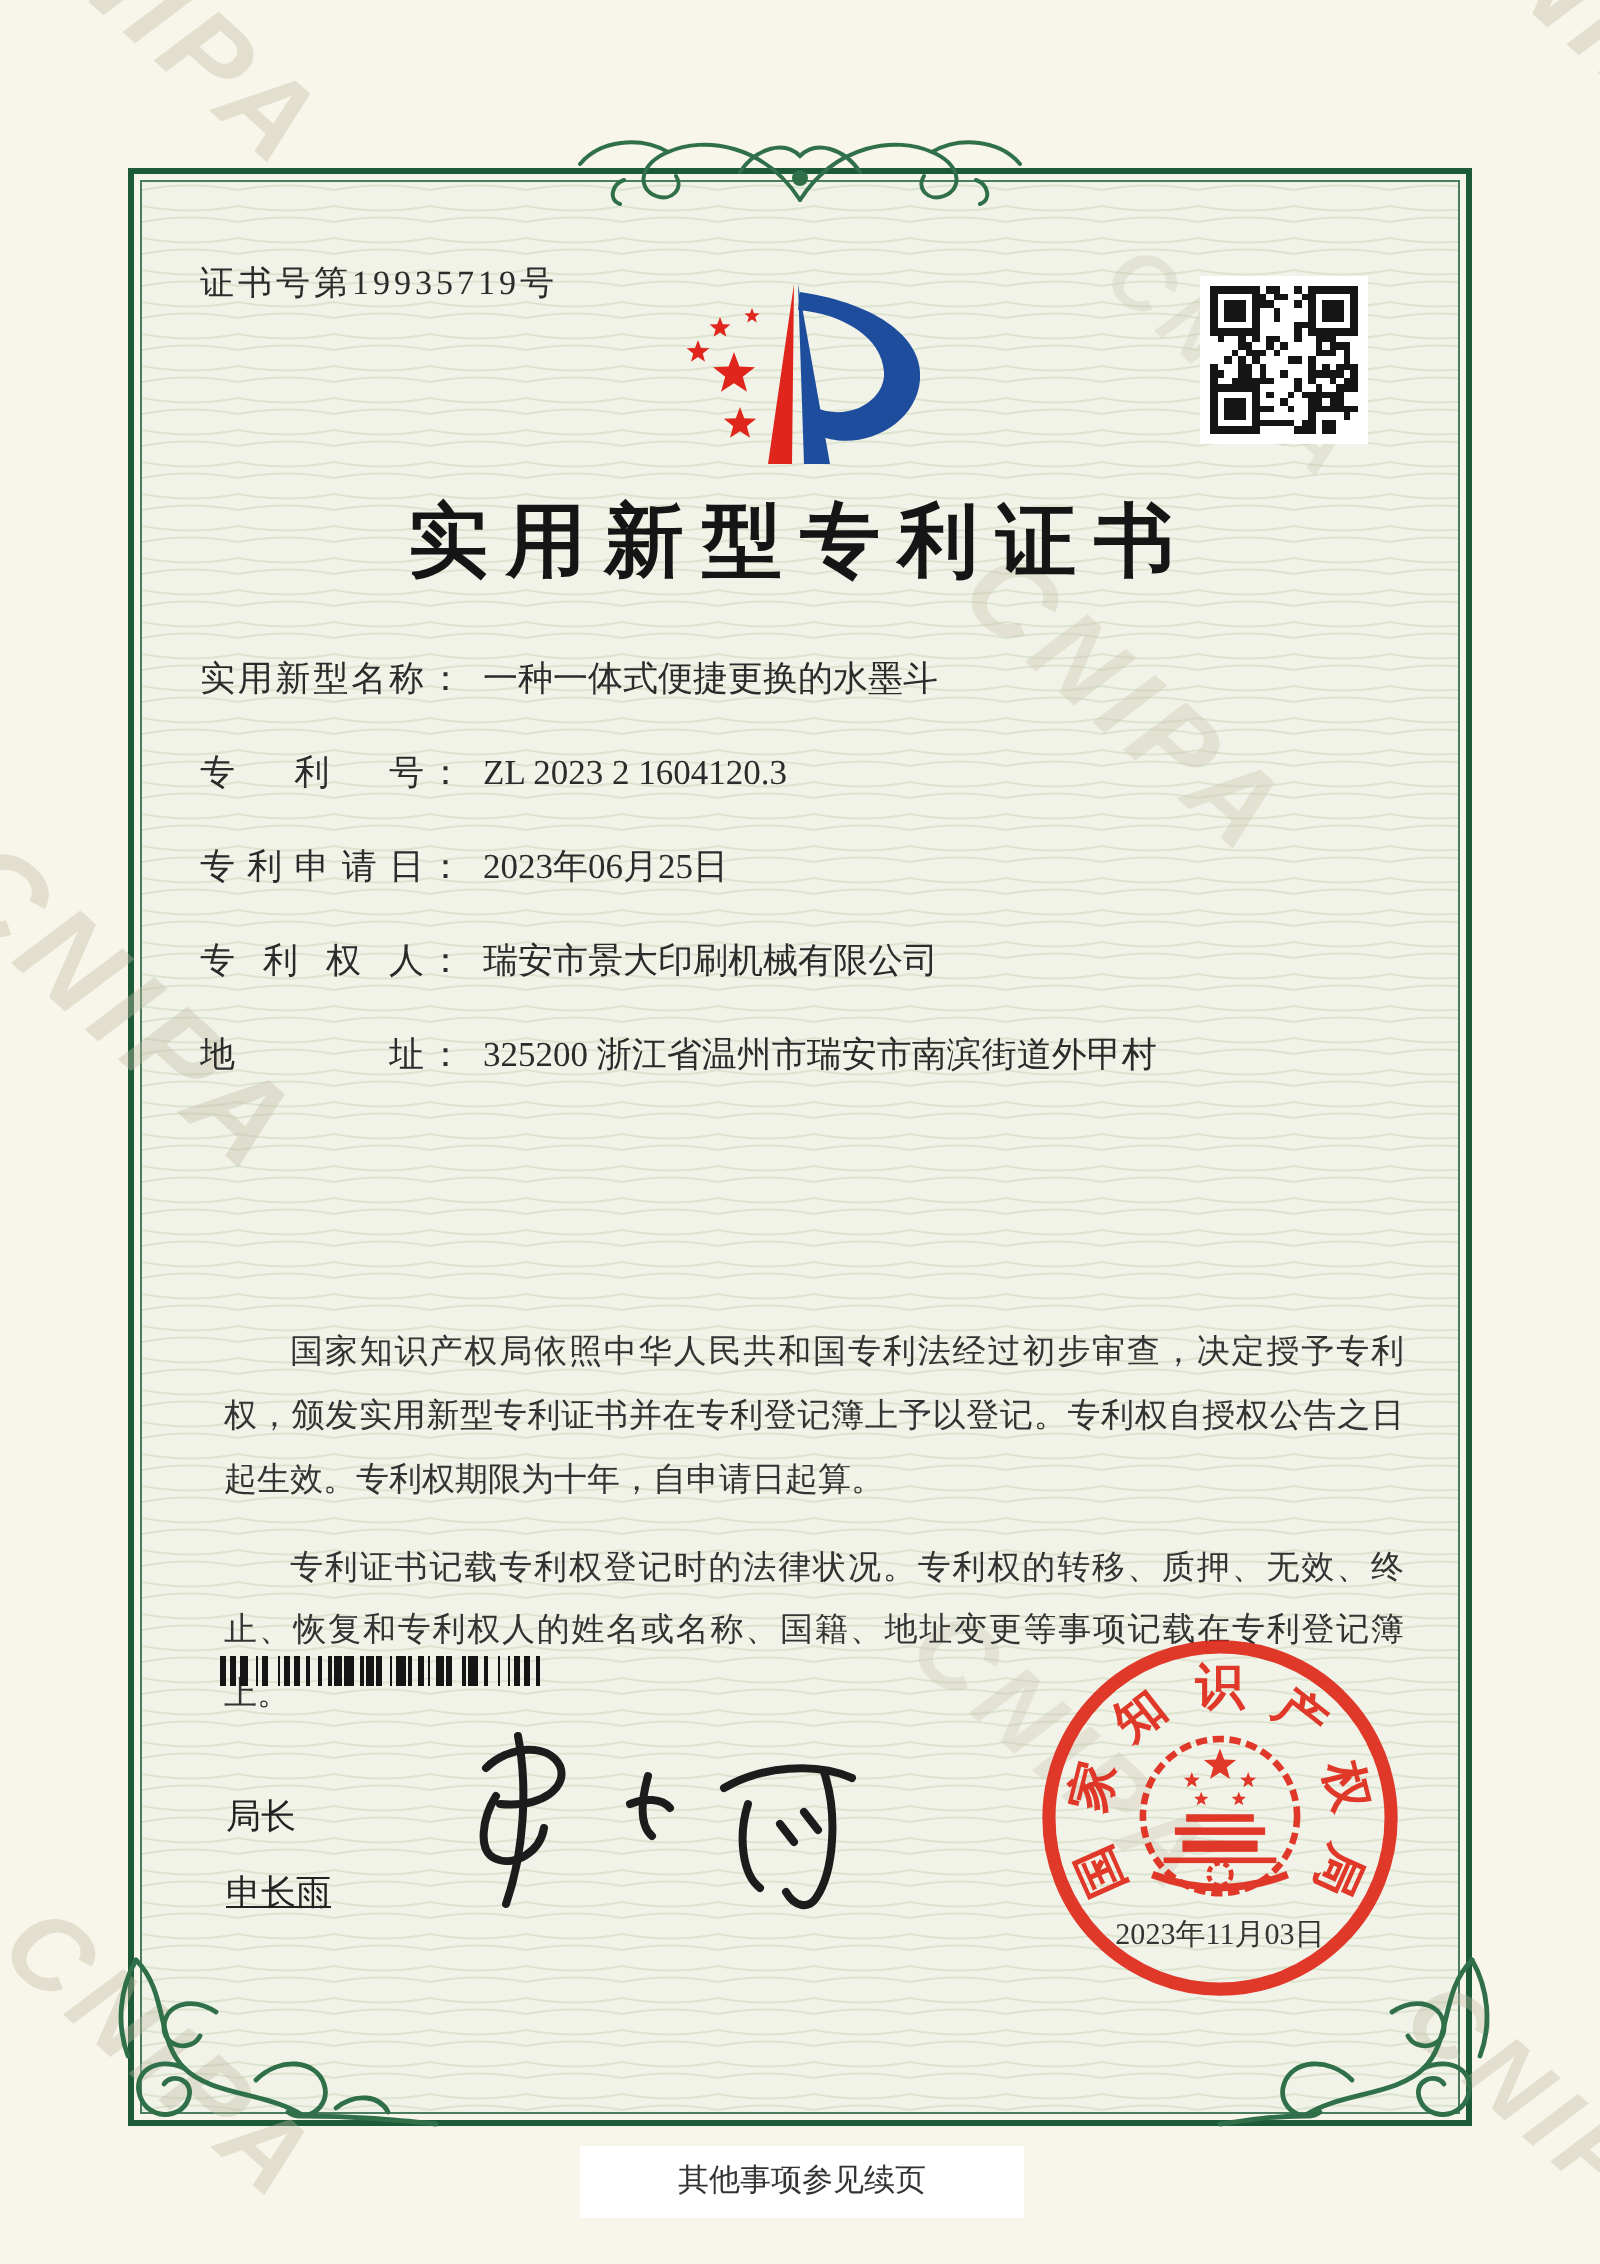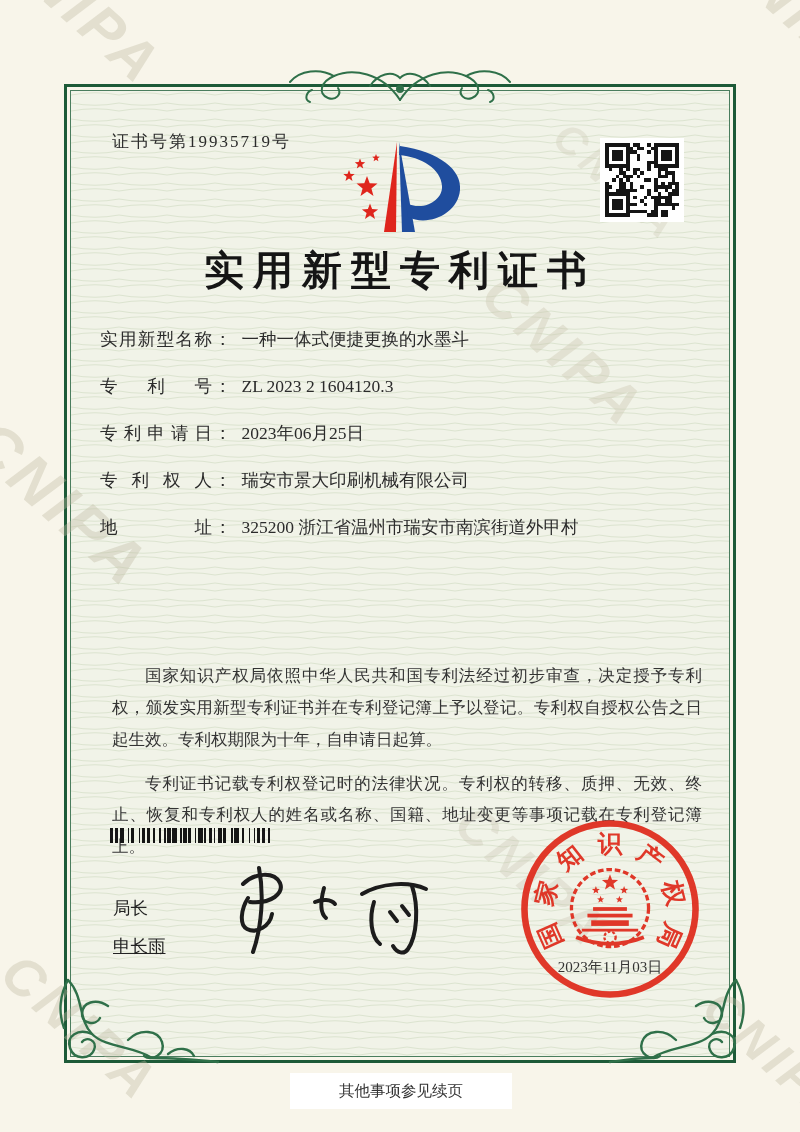--- a/index.html
+++ b/index.html
@@ -10,21 +10,21 @@
       font-weight:bold;font-style:italic;color:rgba(193,187,164,0.38);
       transform:rotate(42deg);letter-spacing:5px;white-space:nowrap;pointer-events:none;}
   
   .frame{position:absolute;left:64px;top:84px;width:672px;height:979px;z-index:1;
          border:3px solid #1d5a38;box-sizing:border-box;}
   .frame-inner{position:absolute;inset:3px;border:1px solid #4a7d5e;background:#f1f3e8;overflow:hidden;}
   .guilloche{position:absolute;left:0;top:0;}
   .ornament{position:absolute;z-index:3;pointer-events:none;}
   
   .content{position:absolute;inset:0;z-index:3;}
-  .cert-no{position:absolute;left:112px;top:130px;font-size:17px;letter-spacing:2px;}
+  .cert-no{position:absolute;left:100px;top:130px;font-size:17px;letter-spacing:2px;}
   .logo{position:absolute;left:312px;top:132px;}
   .qr-box{position:absolute;left:600px;top:138px;width:84px;height:84px;background:#fff;}
   .qr-grid{position:absolute;left:5px;top:5px;width:74px;height:74px;display:grid;
            grid-template-columns:repeat(21,1fr);grid-template-rows:repeat(21,1fr);}
   .qr-grid div{background:transparent}.qr-grid div.b{background:#151515}
   .title{position:absolute;left:0;top:243px;width:100%;text-align:center;font-size:40px;
          font-weight:bold;letter-spacing:9px;color:#151515;}
   .fields{position:absolute;left:100px;top:327px;width:612px;font-size:17.5px;}
   .f-row{height:27px;margin-bottom:20px;white-space:nowrap;}
   .f-label{display:inline-block;width:112px;text-align:justify;text-align-last:justify;vertical-align:top;}

